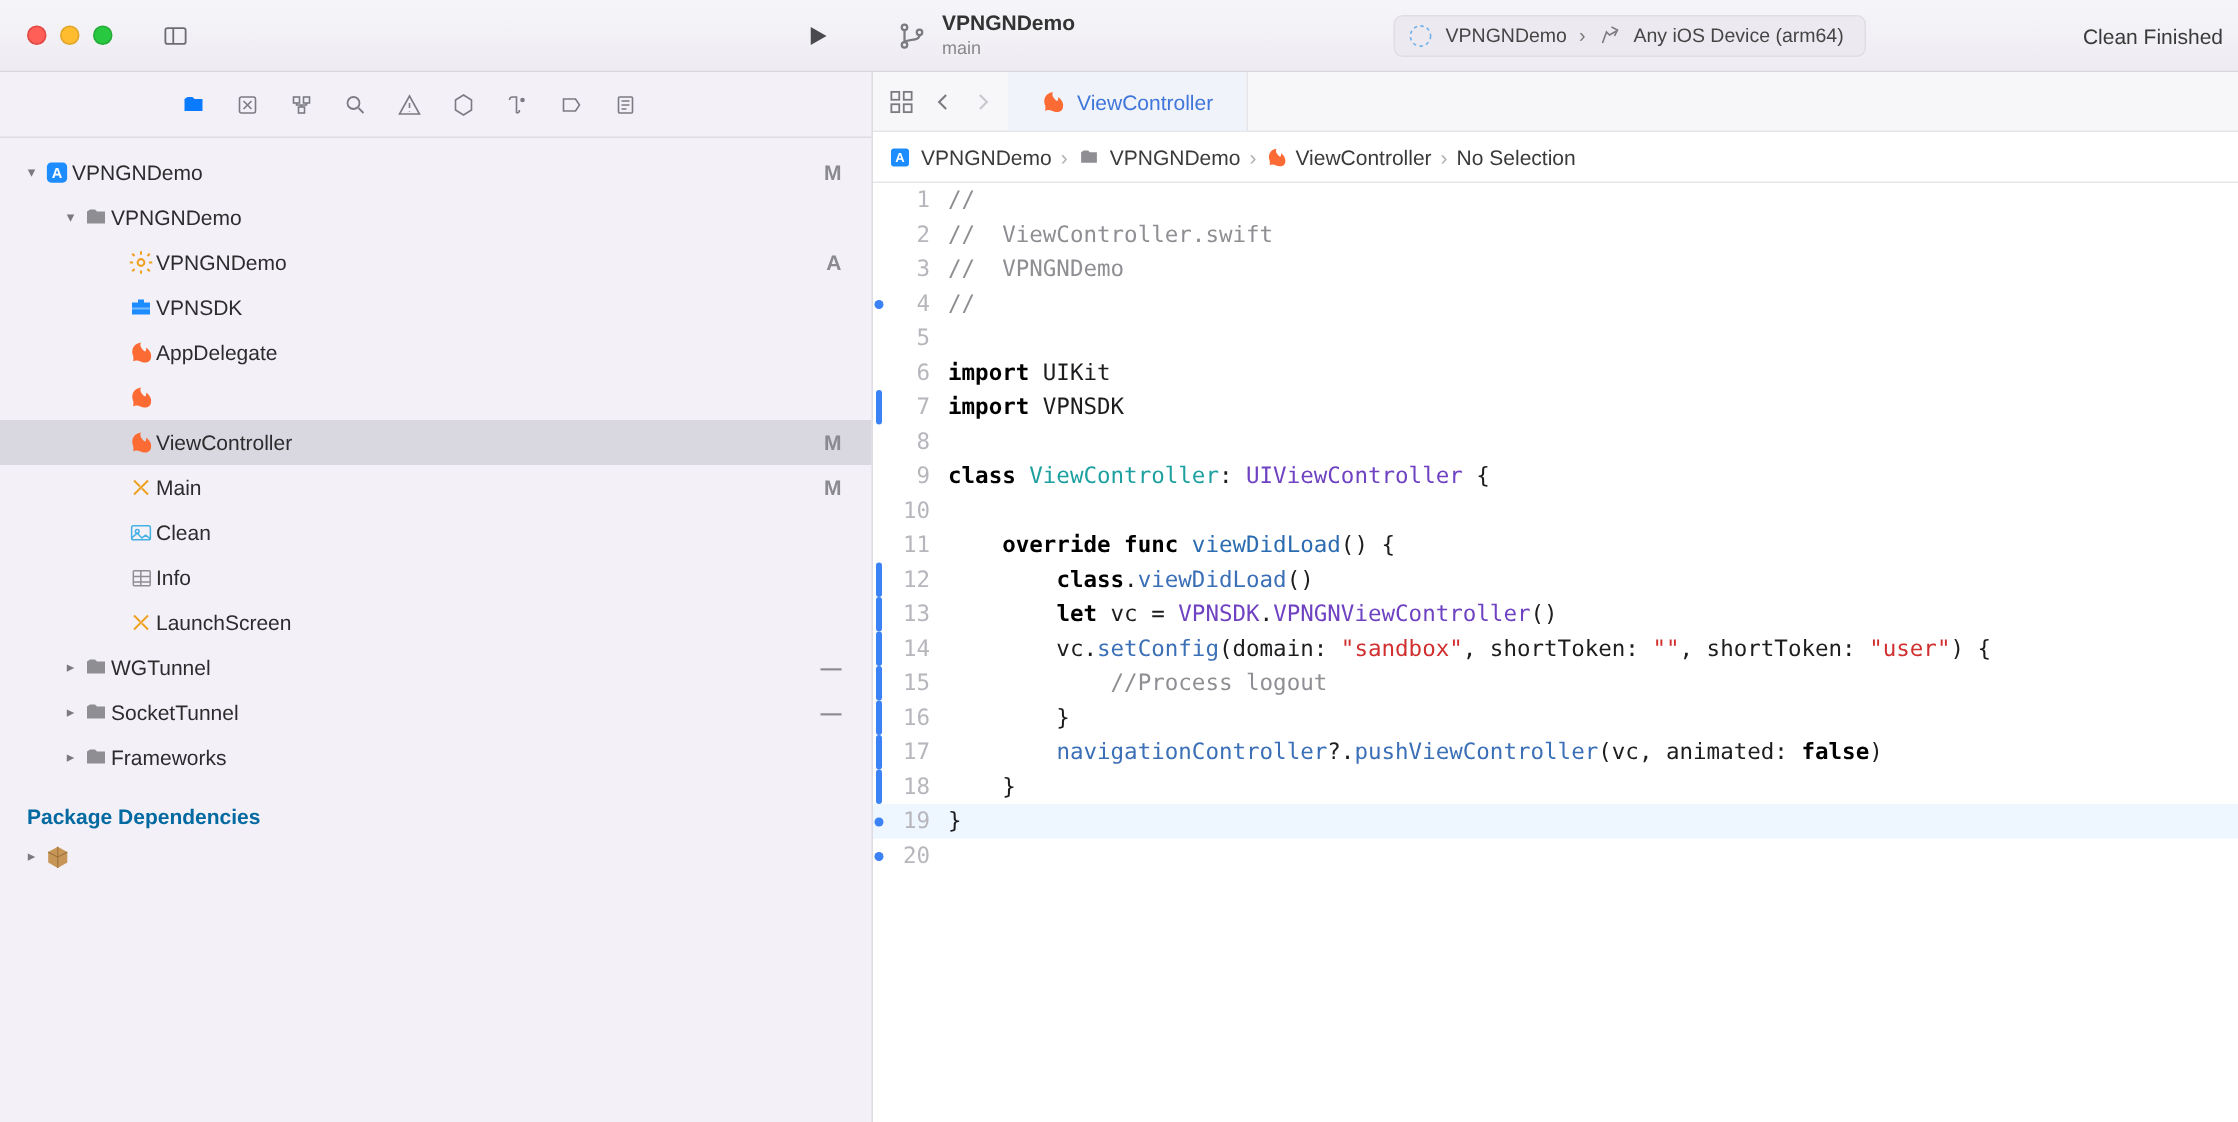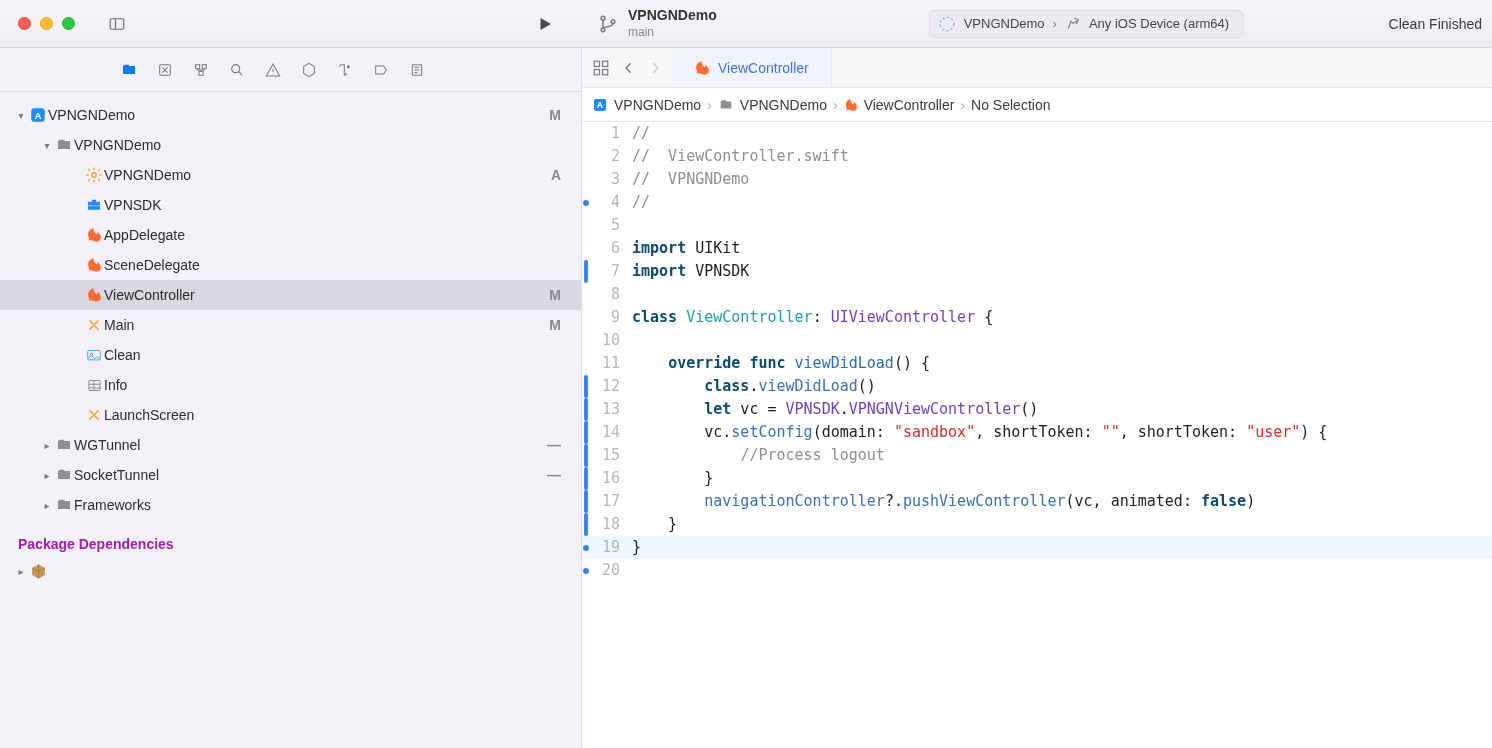--- a/index.html
+++ b/index.html
@@ -91,21 +91,21 @@
   padding-right: 20px;
 }
 .tree-row.selected { background: #d9d7df; }
 .tree-row .discl { width: 14px; color: #7a7a80; font-size: 10px; display:inline-flex; justify-content:center; }
 .tree-row .ic { width: 20px; display: inline-flex; justify-content: center; align-items: center; }
 .tree-row .label { flex: 1; white-space: nowrap; }
 .tree-row .badge { color: #8a8a90; font-weight: 600; font-size: 14px; }
 .indent-0 { padding-left: 14px; }
 .indent-1 { padding-left: 40px; }
 .indent-2 { padding-left: 70px; }
-.section-label { font-weight: 700; font-size: 14px; padding: 16px 0 4px 18px; color: #a21caf; }
+.section-label { font-weight: 700; font-size: 14px; padding: 16px 0 4px 18px; color: #0369a1; }
 
 .editor { flex: 1; display: flex; flex-direction: column; background: #fff; min-width: 0; }
 .tabbar {
   height: 40px;
   display: flex;
   align-items: stretch;
   border-bottom: 1px solid #e6e5ea;
   background: #f7f6f9;
 }
 .tabbar .left-icons { display: flex; align-items: center; gap: 12px; padding: 0 10px; }
@@ -128,21 +128,21 @@
 .jumpbar .chev { color: #b0b0b6; }
 .code-area { flex: 1; display: flex; font-family: "SF Mono", ui-monospace, Menlo, Consolas, monospace; font-size: 15px; line-height: 23px; }
 .code-line { display: flex; }
 .cb { width: 8px; display:flex; align-items:center; justify-content:center; }
 .cb .dot { width:6px; height:6px; border-radius:50%; background:#3b82f6; }
 .cb .bar { width:4px; height:23px; background:#3b82f6; border-radius:2px; }
 .ln { width: 42px; text-align: right; color: #b6b6bc; padding-right: 12px; }
 .cl { flex: 1; white-space: pre; }
 .line-hl { background: #eef6ff; }
 .c-comment { color: #8e8e93; }
-.c-kw { color: #0c4a6e; font-weight: 600; }
+.c-kw { color: #000000; font-weight: 600; }
 .c-type { color: #6f42c1; }
 .c-teal { color: #1ea0a0; }
 .c-func { color: #2b6cb0; }
 .c-call { color: #3b6fb6; }
 .c-str { color: #d12f2f; }
 svg { display: block; }
 .icon-15 { width: 18px; height: 18px; }
 .icon-18 { width: 18px; height: 16px; }
 </style>
 </head>
@@ -307,21 +307,20 @@
     <span class="label">AppDelegate</span>
     <span class="badge"></span>
   </div>
         <div class="tree-row indent-2 ">
     <span class="discl"></span>
     <span class="ic">
             <svg width="16" height="16" viewBox="0 0 24 24">
               <path fill="#fd6b35" d="M22 17c0 3-3 5-6 5-4 0-5-2-9-2-2 0-3 1-3 1s1-3 0-6C2 10 4 3 12 2c-2 3 1 7 4 9 2-1 1-4 1-4 3 2 6 6 5 10z"></path>
             </svg>
           </span>
-    <span class="label">SceneDelegate</span>
     <span class="badge"></span>
   </div>
         <div class="tree-row indent-2 selected">
     <span class="discl"></span>
     <span class="ic">
             <svg width="16" height="16" viewBox="0 0 24 24">
               <path fill="#fd6b35" d="M22 17c0 3-3 5-6 5-4 0-5-2-9-2-2 0-3 1-3 1s1-3 0-6C2 10 4 3 12 2c-2 3 1 7 4 9 2-1 1-4 1-4 3 2 6 6 5 10z"></path>
             </svg>
           </span>
     <span class="label">ViewController</span>

